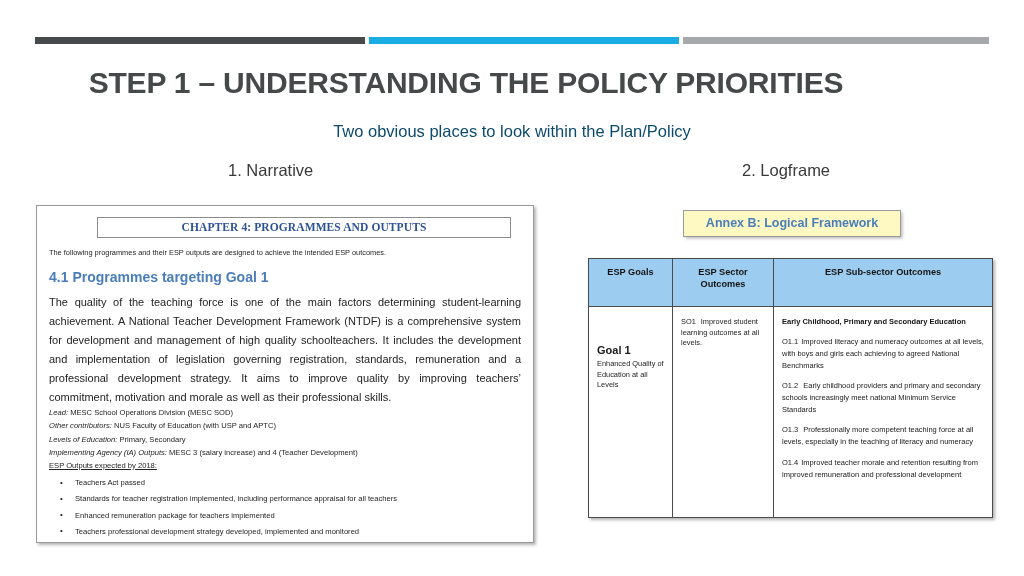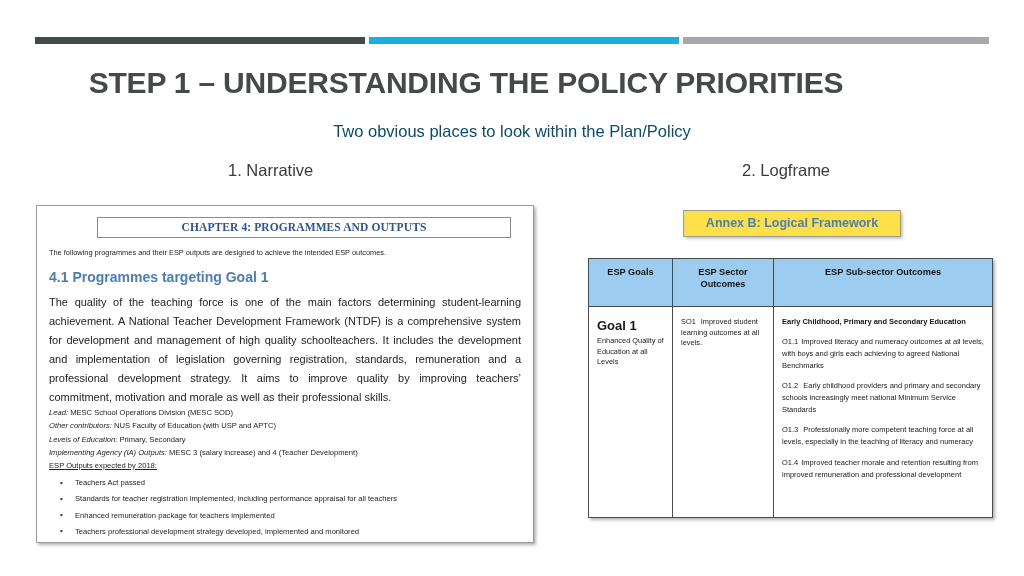--- a/index.html
+++ b/index.html
@@ -148,21 +148,21 @@
 
   
   .annex-title {
     position: absolute;
     left: 683px;
     top: 210px;
     width: 218px;
     box-sizing: border-box;
     border: 1px solid #9a9a9a;
     box-shadow: 1.5px 1.5px 3px rgba(0,0,0,0.28);
-    background: #fde047;
+    background: #fef9c3;
     text-align: center;
     padding: 5px 0 6px 0;
     font-size: 12.5px;
     font-weight: bold;
     color: #4a7ebb;
   }
 
   .lf-table {
     position: absolute;
     left: 588px;
@@ -190,24 +190,25 @@
     line-height: 1.28;
     height: 48px;
   }
   .col-goals   { width: 84px; }
   .col-sector  { width: 101px; }
   .col-sub     { width: 219px; }
 
   .lf-table td { padding: 10px 8px 6px 8px; }
 
   .cell-goal-title {
-    font-size: 13px;
+    font-size: 11px;
     font-weight: bold;
     color: #1a1a1a;
     line-height: 1.45;
+    margin-top: 26px;
   }
   .cell-goal-body {
     font-size: 7.4px;
     color: #1a1a1a;
     line-height: 1.45;
   }
   .cell-sector {
     font-size: 7.4px;
     color: #1a1a1a;
     line-height: 1.45;

